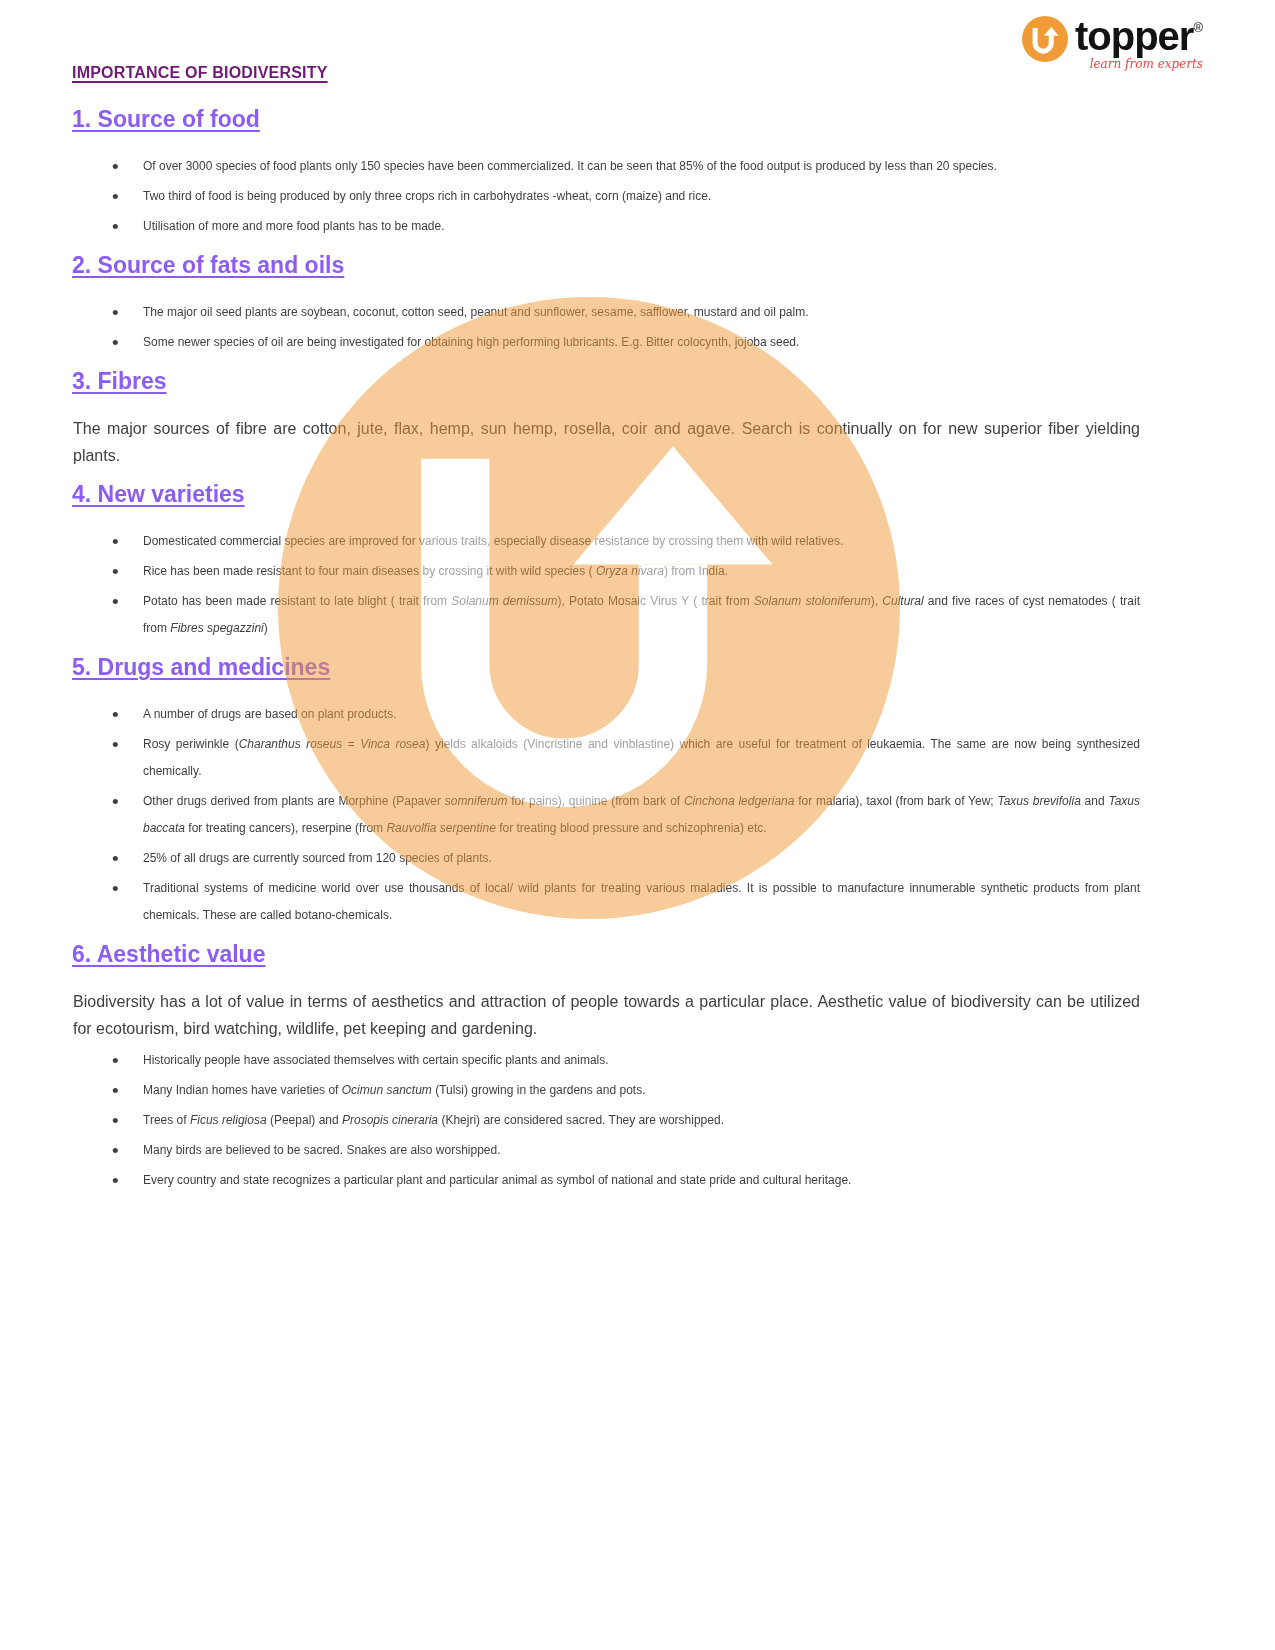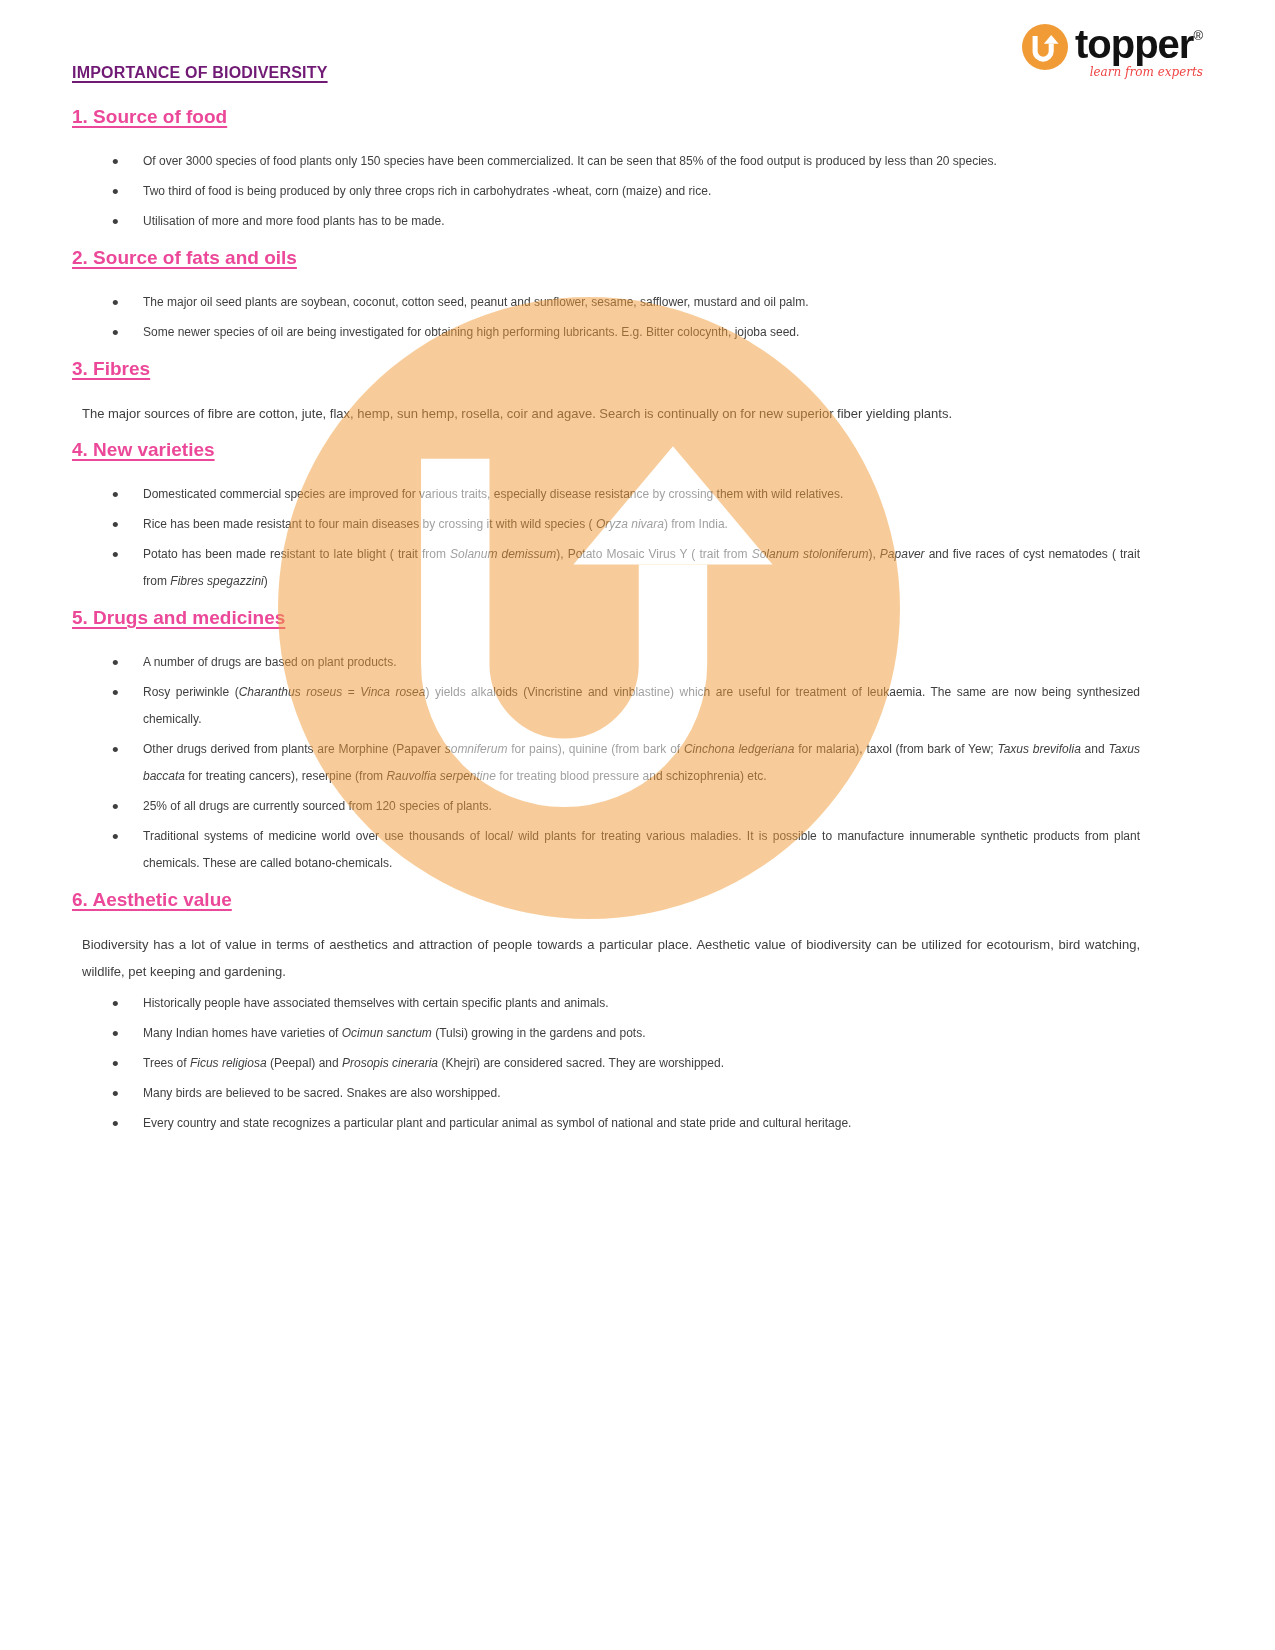--- a/index.html
+++ b/index.html
@@ -13,21 +13,21 @@
     color: #3f3f3f;
   }
   .page {
     position: relative;
     padding: 64px 135px 40px 72px;
     z-index: 1;
   }
   
   .logo {
     position: absolute;
-    top: 24px; right: 72px;
+    top: 16px; right: 72px;
     display: flex;
     align-items: flex-start;
     gap: 7px;
     z-index: 2;
   }
   .logo-circle { width: 46px; height: 46px; display: block; }
   .logo-right { display: flex; flex-direction: column; align-items: flex-end; }
   .brand-line {
     font-size: 40px;
     font-weight: 700;
@@ -48,33 +48,33 @@
     font-size: 16px;
     font-weight: 700;
     color: #701a75;
     text-decoration: underline;
     text-decoration-thickness: 2px;
     text-underline-offset: 3px;
     margin: 0 0 24px 0;
     letter-spacing: 0.2px;
   }
   h2 {
-    font-size: 19px;
+    font-size: 23px;
     font-weight: 700;
-    color: #ec4899;
+    color: #8b5cf6;
     text-decoration: underline;
     text-decoration-thickness: 2px;
     text-underline-offset: 3px;
     margin: 12px 0 20px 0;
   }
   section:first-child h2 { margin-top: 0; }
   p {
-    font-size: 13px;
+    font-size: 16px;
     line-height: 27px;
-    margin: 0 0 5px 10px;
+    margin: 0 0 5px 1px;
     text-align: justify;
   }
   ul {
     list-style: none;
     margin: 0;
     padding: 0 0 0 71px;
   }
   li {
     position: relative;
     font-size: 12px;
@@ -146,21 +146,21 @@
       </section>
       <section>
         <h2>3. Fibres</h2>
         <p><span>The major sources of fibre are cotton, jute, flax, hemp, sun hemp, rosella, coir and agave. Search is continually on for new superior fiber yielding plants.</span></p>
       </section>
       <section>
         <h2>4. New varieties</h2>
         <ul>
           <li><span>Domesticated commercial species are improved for various traits, especially disease resistance by crossing them with wild relatives.</span></li>
           <li><span>Rice has been made resistant to four main diseases by crossing it with wild species ( </span><em>Oryza nivara</em><span>) from India.</span></li>
-          <li><span>Potato has been made resistant to late blight ( trait from </span><em>Solanum demissum</em><span>), Potato Mosaic Virus Y ( trait from </span><em>Solanum stoloniferum</em><span>), </span><em>Papaver</em><span> and five races of cyst nematodes ( trait from </span><em>Fibres spegazzini</em><span>)</span></li>
+          <li><span>Potato has been made resistant to late blight ( trait from </span><em>Solanum demissum</em><span>), Potato Mosaic Virus Y ( trait from </span><em>Solanum stoloniferum</em><span>), </span><em>Cultural</em><span> and five races of cyst nematodes ( trait from </span><em>Fibres spegazzini</em><span>)</span></li>
         </ul>
       </section>
       <section>
         <h2>5. Drugs and medicines</h2>
         <ul>
           <li><span>A number of drugs are based on plant products.</span></li>
           <li><span>Rosy periwinkle (</span><em>Charanthus roseus</em><span> = </span><em>Vinca rosea</em><span>) yields alkaloids (Vincristine and vinblastine) which are useful for treatment of leukaemia. The same are now being synthesized chemically.</span></li>
           <li><span>Other drugs derived from plants are Morphine (Papaver </span><em>somniferum</em><span> for pains), quinine (from bark of </span><em>Cinchona ledgeriana</em><span> for malaria), taxol (from bark of Yew; </span><em>Taxus brevifolia</em><span> and </span><em>Taxus baccata</em><span> for treating cancers), reserpine (from </span><em>Rauvolfia serpentine</em><span> for treating blood pressure and schizophrenia) etc.</span></li>
           <li><span>25% of all drugs are currently sourced from 120 species of plants.</span></li>
           <li><span>Traditional systems of medicine world over use thousands of local/ wild plants for treating various maladies. It is possible to manufacture innumerable synthetic products from plant chemicals. These are called botano-chemicals.</span></li>

